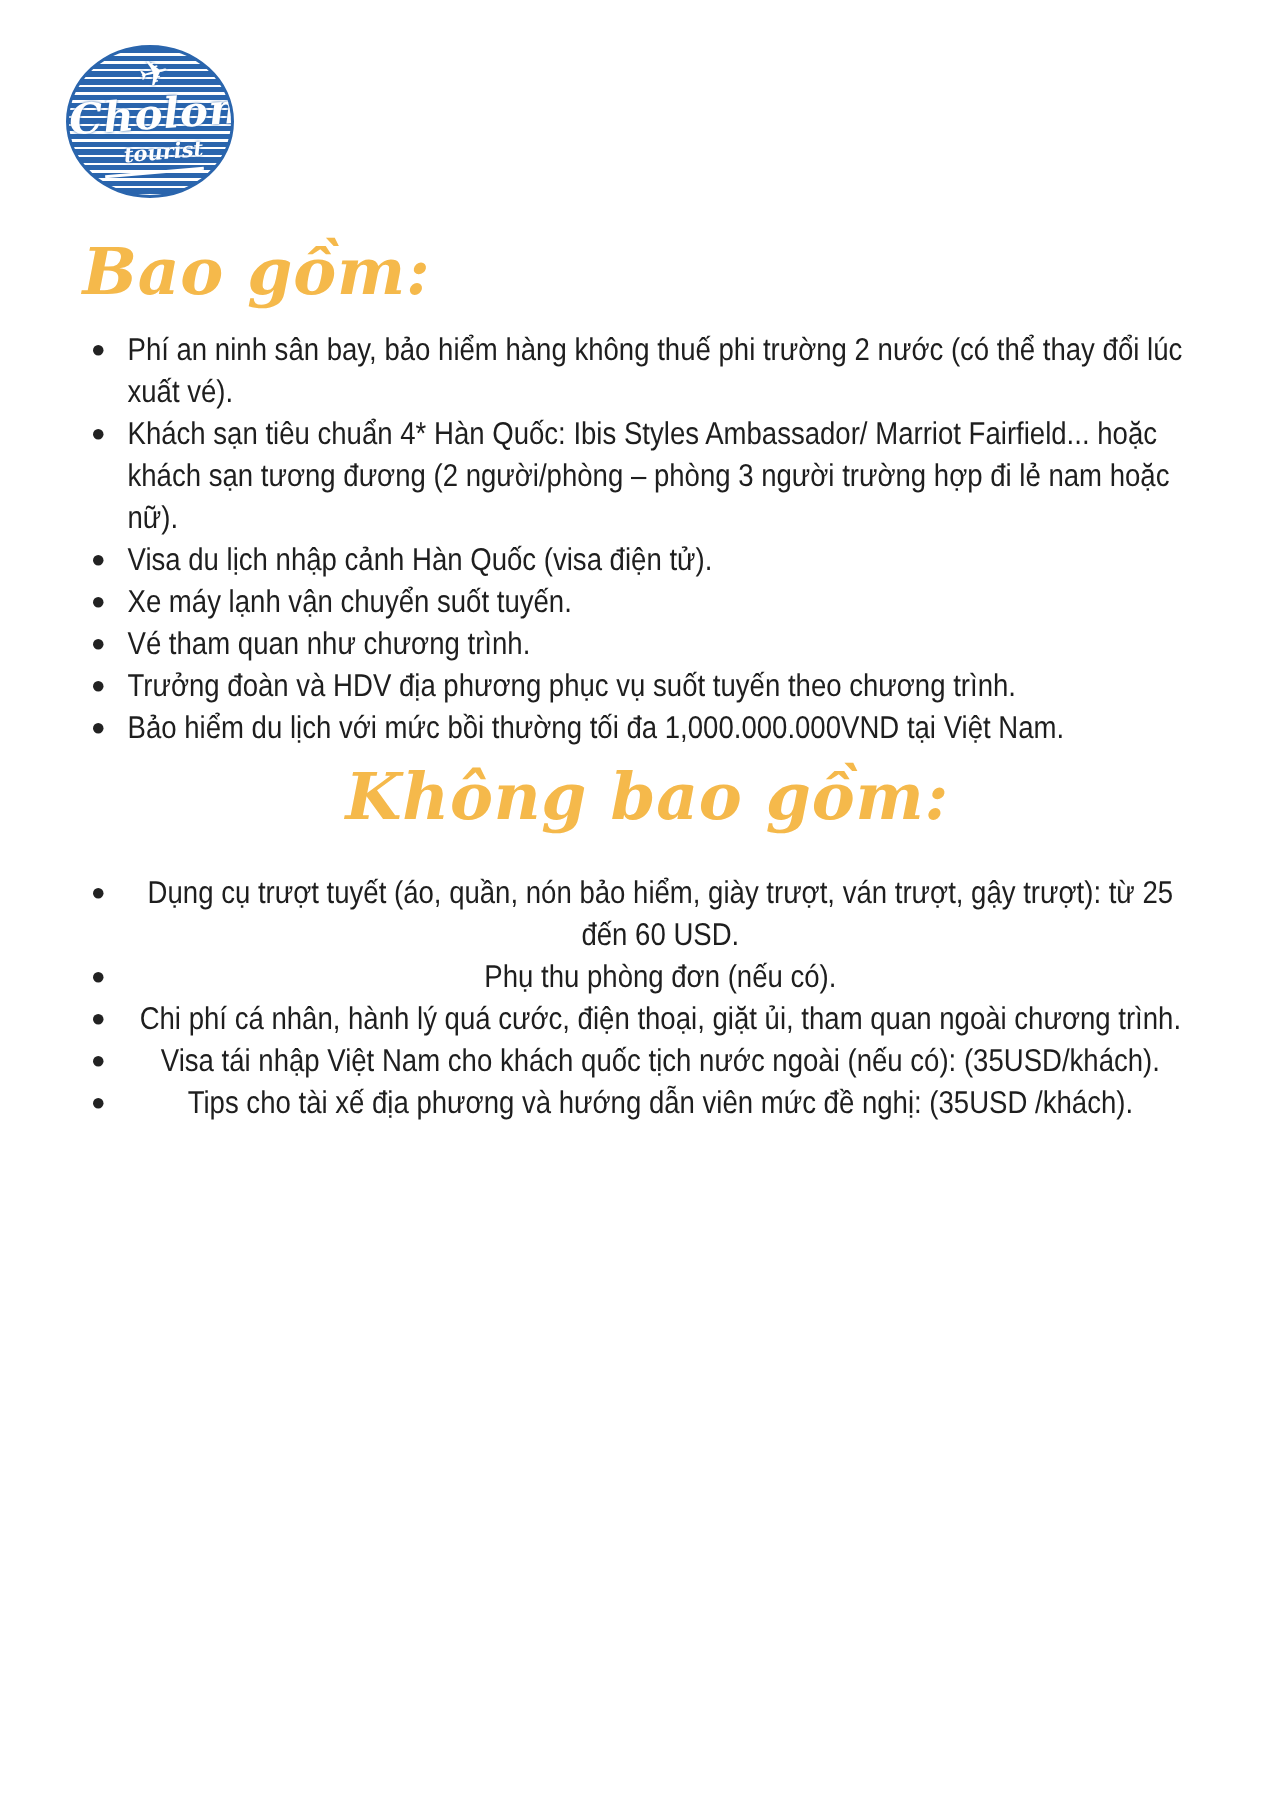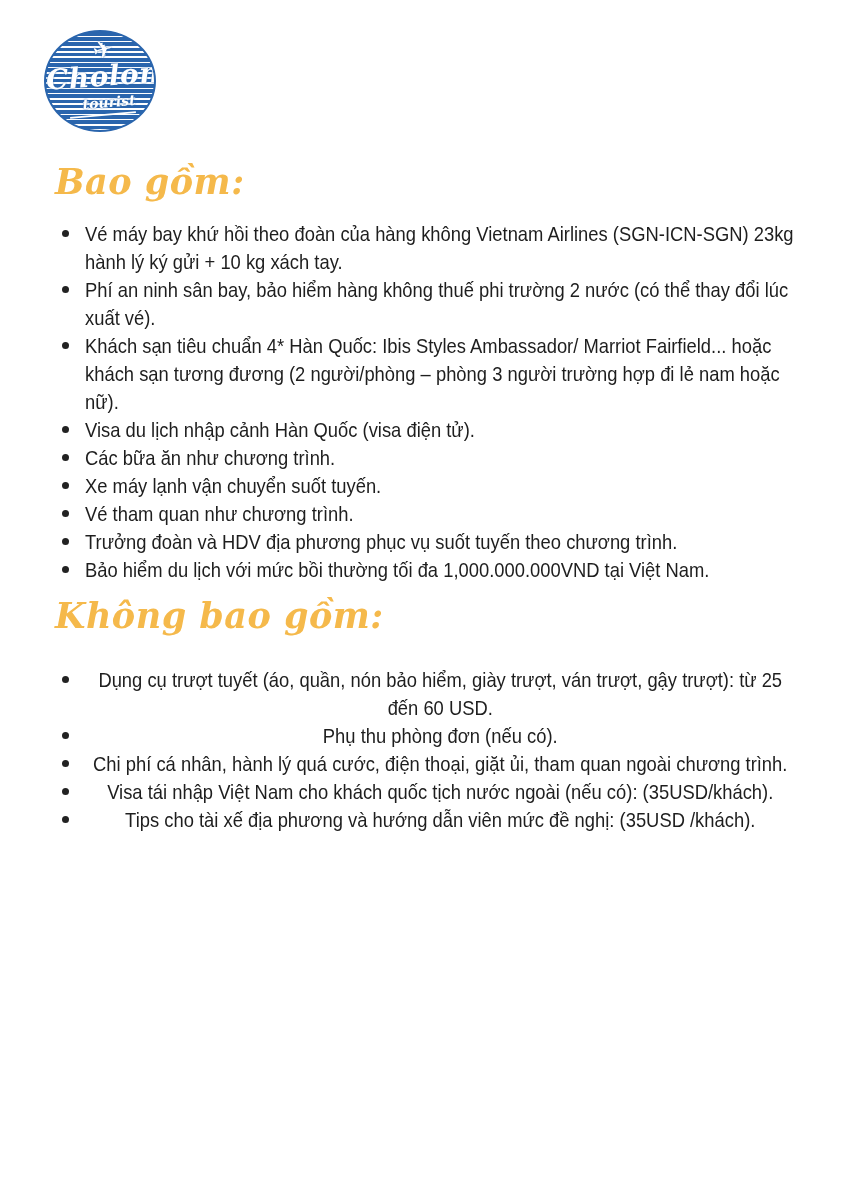--- a/index.html
+++ b/index.html
@@ -59,27 +59,27 @@
     transform: rotate(-5deg);
   }
 
   
   .content { padding: 0 40px 0 55px; }
   .section-heading {
     margin: 0;
     font-family: "DejaVu Serif", serif;
     font-style: italic;
     font-weight: bold;
-    font-size: 35px;
+    font-size: 43px;
     line-height: 56px;
     color: #f5b94b;
     letter-spacing: 0.5px;
   }
   .heading-included { margin-top: 22px; }
-  .heading-excluded { margin-top: 4px; }
+  .heading-excluded { margin-top: 4px; text-align: center; }
 
   ul.bullet-list {
     list-style: none;
     margin: 10px 0 0 0;
     padding: 0;
   }
   ul.bullet-list-excluded { margin-top: 22px; text-align: center; }
   ul.bullet-list li {
     position: relative;
     padding-left: 30px;
@@ -118,33 +118,27 @@
       <div class="logo-underline"></div>
     </div>
   </div>
 
   <div class="content">
 
     <h1 class="section-heading heading-included">Bao gồm:</h1>
 
     <ul class="bullet-list">
       <li>
-          <span class="txt">Vé máy bay khứ hồi theo đoàn của hàng không Vietnam Airlines (SGN-ICN-SGN) 23kg hành lý ký gửi + 10 kg xách tay.</span>
-        </li>
-      <li>
           <span class="txt">Phí an ninh sân bay, bảo hiểm hàng không thuế phi trường 2 nước (có thể thay đổi lúc xuất vé).</span>
         </li>
       <li>
           <span class="txt">Khách sạn tiêu chuẩn 4* Hàn Quốc: Ibis Styles Ambassador/ Marriot Fairfield... hoặc khách sạn tương đương (2 người/phòng – phòng 3 người trường hợp đi lẻ nam hoặc nữ).</span>
         </li>
       <li>
           <span class="txt">Visa du lịch nhập cảnh Hàn Quốc (visa điện tử).</span>
-        </li>
-      <li>
-          <span class="txt">Các bữa ăn như chương trình.</span>
         </li>
       <li>
           <span class="txt">Xe máy lạnh vận chuyển suốt tuyến.</span>
         </li>
       <li>
           <span class="txt">Vé tham quan như chương trình.</span>
         </li>
       <li>
           <span class="txt">Trưởng đoàn và HDV địa phương phục vụ suốt tuyến theo chương trình.</span>
         </li>

